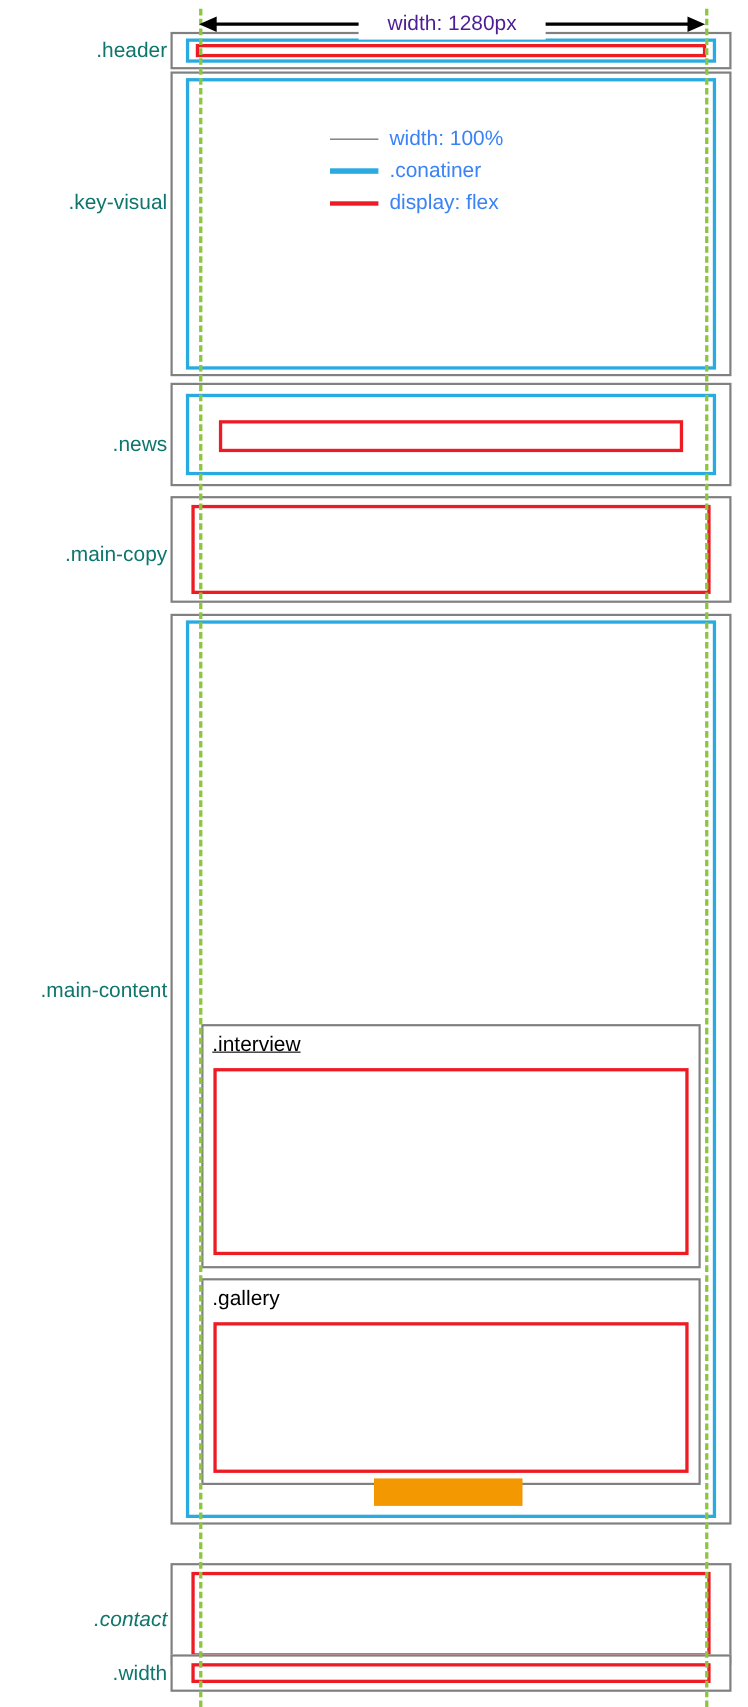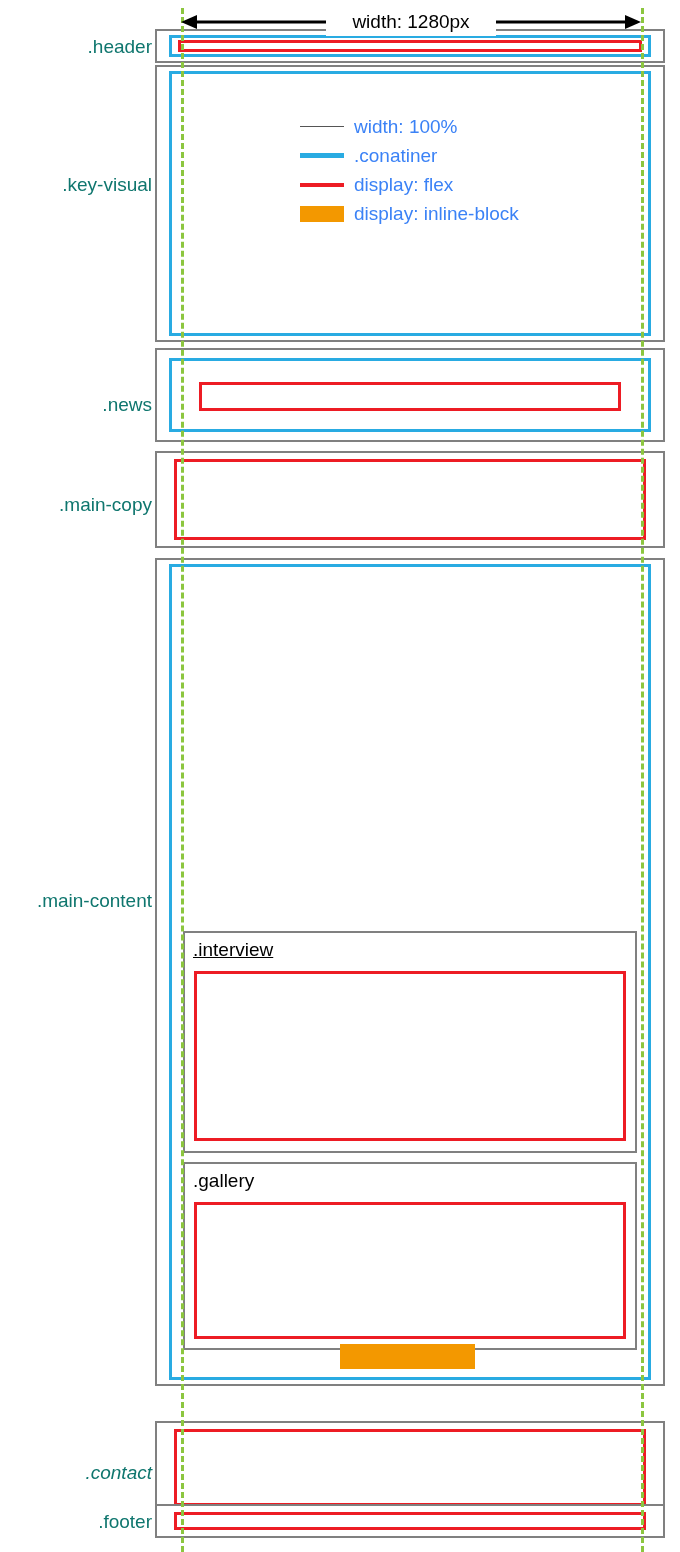--- a/index.html
+++ b/index.html
@@ -37,21 +37,21 @@
     height: 28px;
     z-index: 6;
   }
   .width-anno svg { display: block; }
   .width-anno .wlabel {
     position: absolute;
     left: 0; right: 0;
     top: 0;
     text-align: center;
     font-size: 19px;
-    color: #000000;
+    color: #4c1d95;
     line-height: 28px;
     background: #ffffff;
     width: 170px;
     margin: 0 auto;
   }
   .label-wrap {
     position: absolute;
     left: 0;
     width: 152px;
     text-align: right;
@@ -180,26 +180,20 @@
           <span class="sw-line-blue"></span>
         </span>
       <span class="legend-text">.conatiner</span>
     </div>
     <div class="legend-row">
       <span class="legend-swatch">
           <span class="sw-line-red"></span>
         </span>
       <span class="legend-text">display: flex</span>
     </div>
-    <div class="legend-row">
-      <span class="legend-swatch">
-          <span class="sw-block-org"></span>
-        </span>
-      <span class="legend-text">display: inline-block</span>
-    </div>
   </div>
 
   <div class="label-wrap" style="top:394px;">.news</div>
   <div class="sec" style="top:348px; height:94px;">
     <div class="container-box" style="left:12px; top:8px; right:12px; bottom:8px;"></div>
     <div class="flex-box" style="left:42px; top:32px; right:42px; bottom:29px;"></div>
   </div>
 
   <div class="label-wrap" style="top:494px;">.main-copy</div>
   <div class="sec" style="top:451px; height:97px;">
@@ -221,18 +215,18 @@
       <div class="flex-box" style="left:9px; top:38px; right:9px; height:137px;"></div>
       <div class="inline-block-box" style="left:155px; top:180px; width:135px; height:25px;"></div>
     </div>
   </div>
 
   <div class="label-wrap" style="top:1462px;font-style:italic;">.contact</div>
   <div class="sec" style="top:1421px; height:93px;">
     <div class="flex-box" style="left:17px; top:6px; right:17px; bottom:6px;"></div>
   </div>
 
-  <div class="label-wrap" style="top:1511px;">.footer</div>
+  <div class="label-wrap" style="top:1511px;">.width</div>
   <div class="sec" style="top:1504px; height:34px;">
     <div class="flex-box" style="left:17px; top:6px; right:17px; bottom:6px;"></div>
   </div>
 
 </div>
 
 </body></html>

